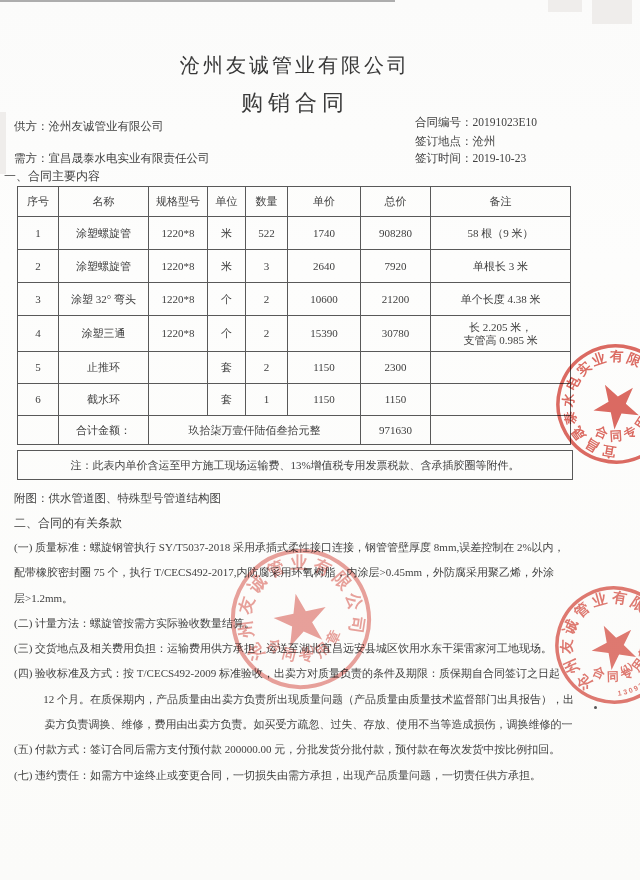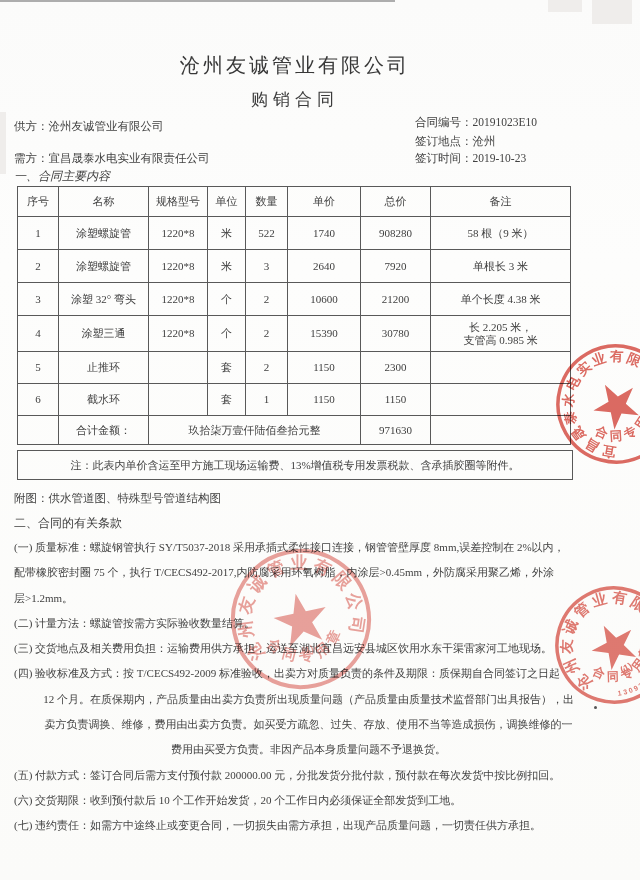--- a/index.html
+++ b/index.html
@@ -5,21 +5,21 @@
   html,body{margin:0;padding:0;background:#e8e8e8;}
   .page{
     position:relative;width:640px;height:880px;margin:0 auto;
     background:linear-gradient(180deg,#fbfbfa 0%,#fdfdfc 30%,#fbfbf9 100%);
     overflow:hidden;
     font-family:"Liberation Serif","DejaVu Serif",serif;
     color:#414141;
   }
   .abs{position:absolute;}
   .doc-title{left:14px;top:52px;width:562px;text-align:center;font-size:20px;letter-spacing:3px;color:#383838;}
-  .doc-subtitle{left:14px;top:88px;width:562px;text-align:center;font-size:17px;letter-spacing:5px;color:#3b3b3b;}
+  .doc-subtitle{left:14px;top:88px;width:562px;text-align:center;font-size:22px;letter-spacing:5px;color:#3b3b3b;}
   .party{font-size:11.5px;color:#414141;white-space:nowrap;}
   .meta{font-size:11.5px;color:#414141;white-space:nowrap;font-family:Liberation Serif, serif;}
   .sec-heading{font-size:12px;color:#3c3c3c;white-space:nowrap;}
   table.items{border-collapse:collapse;table-layout:fixed;width:553px;}
   table.items th,table.items td{
     border:1px solid #595959;font-size:11px;font-weight:normal;
     text-align:center;vertical-align:middle;padding:0 2px;
     color:#404040;line-height:13px;white-space:pre-line;overflow:hidden;
   }
   .note-box{
@@ -48,21 +48,21 @@
   <div class="abs doc-title">沧州友诚管业有限公司</div>
   <div class="abs doc-subtitle">购销合同</div>
 
   <div class="abs party" style="left:14px;top:119px;">供方：沧州友诚管业有限公司</div>
   <div class="abs party" style="left:14px;top:151px;">需方：宜昌晟泰水电实业有限责任公司</div>
 
   <div class="abs meta" style="left:415px;top:115px;">合同编号：20191023E10</div>
   <div class="abs meta" style="left:415px;top:134px;">签订地点：沧州</div>
   <div class="abs meta" style="left:415px;top:151px;">签订时间：2019-10-23</div>
 
-  <div class="abs sec-heading" style="left:14px;top:168px;font-style:italic;">一、合同主要内容</div>
+  <div class="abs sec-heading" style="left:4px;top:168px;">一、合同主要内容</div>
 
   <table class="items abs" style="left:17px;top:186px;">
     <colgroup>
         <col style="width: 41px;">
         <col style="width: 90px;">
         <col style="width: 59px;">
         <col style="width: 38px;">
         <col style="width: 42px;">
         <col style="width: 73px;">
         <col style="width: 70px;">
@@ -160,23 +160,21 @@
 
   <div class="abs terms">
       <div class="term-line">(一) 质量标准：螺旋钢管执行 SY/T5037-2018 采用承插式柔性接口连接，钢管管壁厚度 8mm,误差控制在 2%以内，</div>
       <div class="term-line">配带橡胶密封圈 75 个，执行 T/CECS492-2017,内防腐采用环氧树脂，内涂层&gt;0.45mm，外防腐采用聚乙烯，外涂</div>
       <div class="term-line">层&gt;1.2mm。</div>
       <div class="term-line">(二) 计量方法：螺旋管按需方实际验收数量结算。</div>
       <div class="term-line">(三) 交货地点及相关费用负担：运输费用供方承担，运送至湖北宜昌远安县城区饮用水东干渠雷家河工地现场。</div>
       <div class="term-line">(四) 验收标准及方式：按 T/CECS492-2009 标准验收，出卖方对质量负责的条件及期限：质保期自合同签订之日起</div>
       <div class="term-line indent">12 个月。在质保期内，产品质量由出卖方负责所出现质量问题（产品质量由质量技术监督部门出具报告），出</div>
       <div class="term-line indent">卖方负责调换、维修，费用由出卖方负责。如买受方疏忽、过失、存放、使用不当等造成损伤，调换维修的一</div>
-      <div class="term-line indent">费用由买受方负责。非因产品本身质量问题不予退换货。</div>
       <div class="term-line">(五) 付款方式：签订合同后需方支付预付款 200000.00 元，分批发货分批付款，预付款在每次发货中按比例扣回。</div>
-      <div class="term-line">(六) 交货期限：收到预付款后 10 个工作开始发货，20 个工作日内必须保证全部发货到工地。</div>
       <div class="term-line">(七) 违约责任：如需方中途终止或变更合同，一切损失由需方承担，出现产品质量问题，一切责任供方承担。</div>
     </div>
 
 <svg width="132" height="132" viewBox="0 0 132 132" class="seal" style="left: 550px; top: 338px; opacity: 0.8;">
       <g transform="rotate(-30 66 66)">
         <circle cx="66" cy="66" r="58" fill="none" stroke="#d5463b" stroke-width="3.5"></circle>
         <defs>
           <path id="buyer-company-seal-name" d="M 44.40 103.41 A 43.199999999999996 43.199999999999996 0 1 1 87.60 103.41" fill="none"></path>
           <path id="buyer-company-seal-label" d="M 32.17 78.31 A 36 36 0 0 0 99.83 78.31" fill="none"></path>
         </defs>

